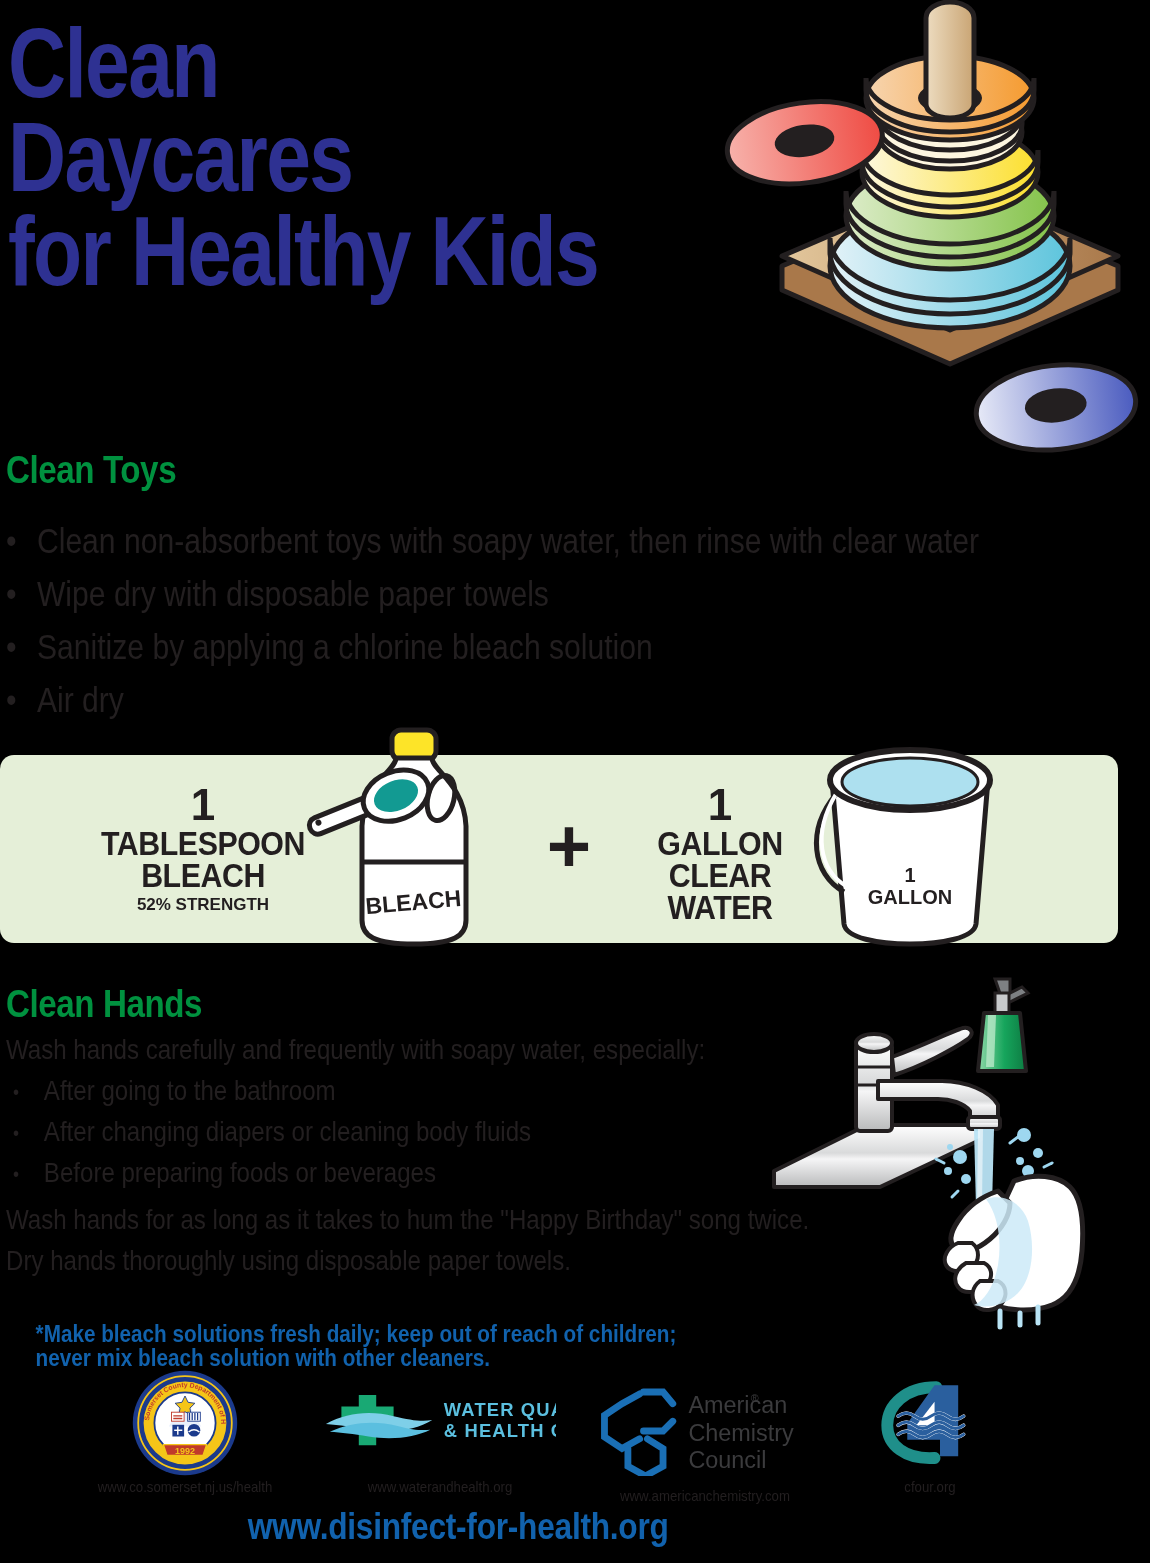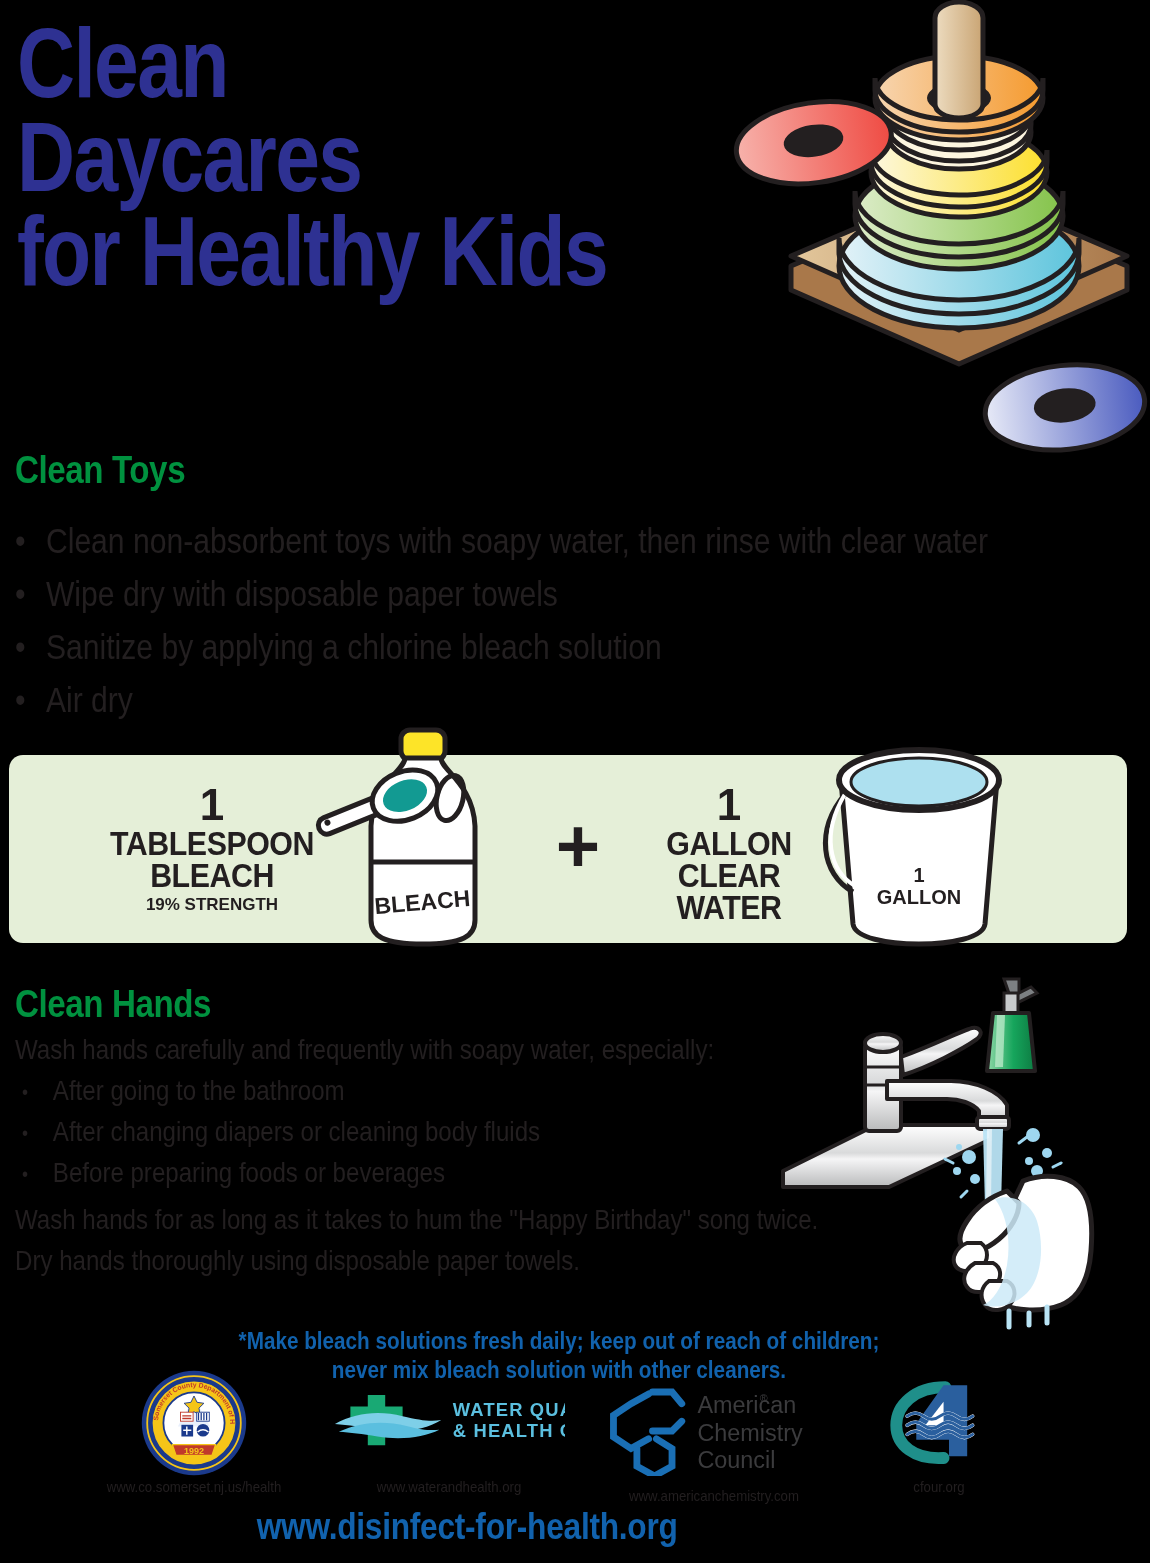--- a/index.html
+++ b/index.html
@@ -1,21 +1,21 @@
 <!DOCTYPE html>
 <html><head>
 <meta charset="utf-8">
 <style>
   html,body{margin:0;padding:0;background:#000;}
   body{
     width:1150px;height:1563px;position:relative;overflow:hidden;
     font-family:"Liberation Sans","DejaVu Sans",sans-serif;
     background:#000;
   }
-  .poster{position:absolute;inset:0;margin-left:9px;}
+  .poster{position:absolute;inset:0;}
 
   
   .title{
     position:absolute;left:8px;top:16px;width:800px;
     color:#2e3192;font-weight:700;
     font-size:98px;line-height:0.96;letter-spacing:-2px;
     transform:scaleX(.82);transform-origin:left top;
     white-space:pre-line;
   }
 
@@ -70,22 +70,22 @@
   .recipe-sub{font-size:17px;font-weight:700;line-height:26px;letter-spacing:0;}
   #col-bleach{left:88px;top:782px;width:230px;}
   #col-water{left:615px;top:782px;width:210px;}
   .plus-sign{
     position:absolute;left:540px;top:818px;width:58px;height:58px;color:#231f20;
     font-size:76px;font-weight:700;line-height:56px;text-align:center;
   }
 
   
   .footnote{
-    position:absolute;left:0;top:1298px;width:1100px;text-align:center;
-    color:#1162ad;font-weight:700;font-size:23px;line-height:29px;
+    position:absolute;left:0;top:1298px;width:1100px;text-align:left;
+    color:#1162ad;font-weight:700;font-size:23px;line-height:24px;
     white-space:pre-line;
   }
   .footnote span{display:inline-block;transform:scaleX(.9);}
 
   
   .logo-row{position:absolute;left:0;top:1368px;width:1150px;height:150px;}
   .logo-cell{position:absolute;text-align:center;}
   .logo-url{
     color:#231f20;font-size:15px;line-height:18px;
     transform:scaleX(.88);transform-origin:center top;white-space:nowrap;
@@ -194,21 +194,21 @@
     <li><span class="dot">•</span><span class="txt">Sanitize by applying a chlorine bleach solution</span></li>
     <li><span class="dot">•</span><span class="txt">Air dry</span></li>
   </ul>
 
   <div class="recipe-bar"></div>
 
   <div class="recipe-col" id="col-bleach">
     <div class="recipe-num">1</div>
     <div class="recipe-main">TABLESPOON
 BLEACH</div>
-    <div class="recipe-sub">19% STRENGTH</div>
+    <div class="recipe-sub">52% STRENGTH</div>
   </div>
 
   <div style="position:absolute;left:300px;top:722px;width:230px;height:235px;">
     <svg viewBox="0 0 230 235" width="230" height="235">
 
       <rect x="92" y="8" width="44" height="30" rx="9" fill="#fde428" stroke="#231f20" stroke-width="5"></rect>
 
       <path d="M96 36 C96 48 64 62 62 104 L62 198 C62 214 74 222 114 222 C154 222 166 214 166 198 L166 104 C164 62 132 48 132 36 Z" fill="#ffffff" stroke="#231f20" stroke-width="5" stroke-linejoin="round"></path>
 
       <path d="M63 140 L165 140" stroke="#231f20" stroke-width="5"></path>

